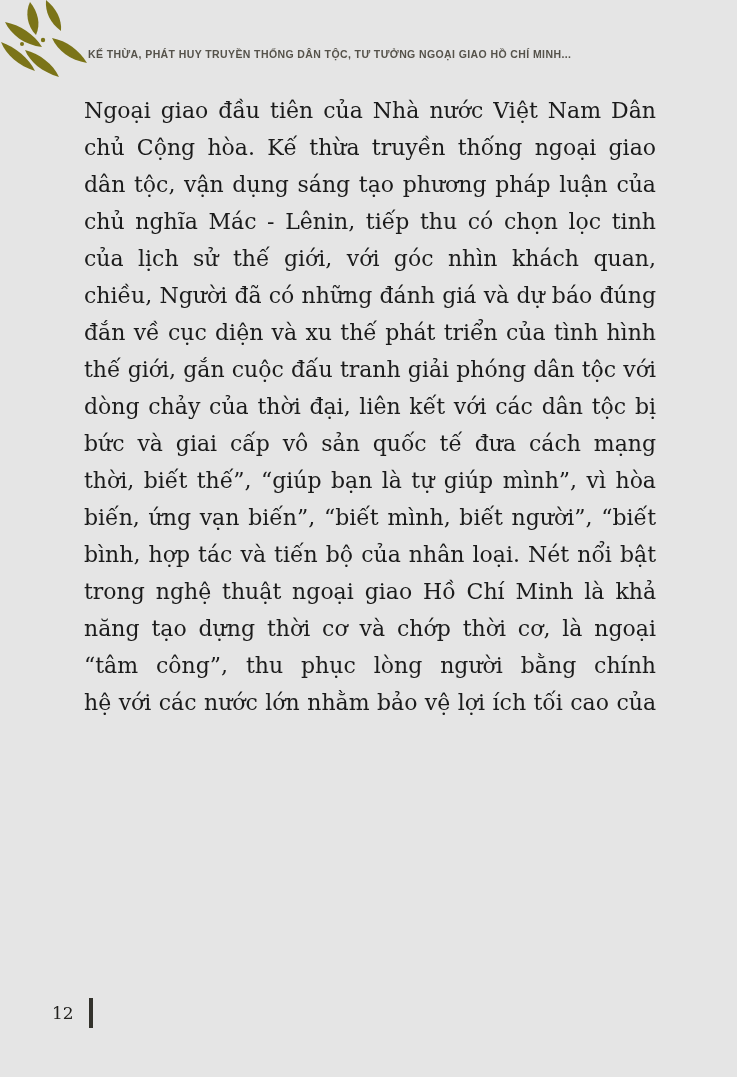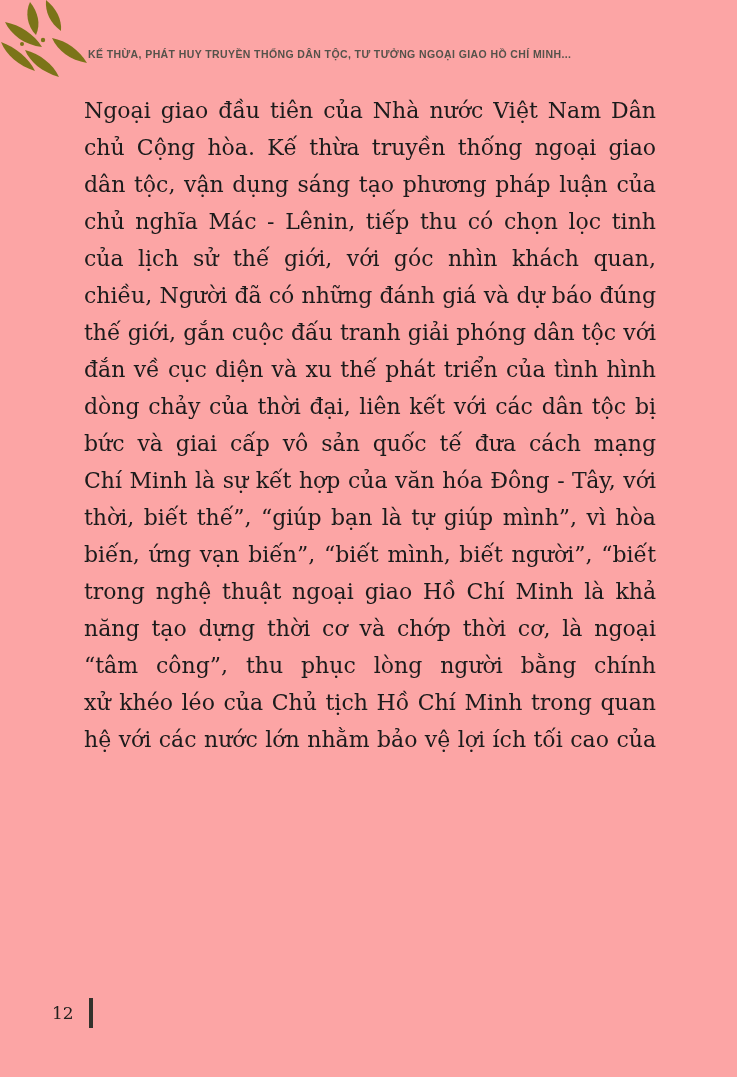--- a/index.html
+++ b/index.html
@@ -4,21 +4,21 @@
 <style>
   html, body {
     margin: 0;
     padding: 0;
     background: #ffffff;
   }
   .page {
     position: relative;
     width: 737px;
     height: 1077px;
-    background: #fca5a5;
+    background: #e5e5e5;
     overflow: hidden;
     font-family: "DejaVu Serif", serif;
   }
   .decoration {
     position: absolute;
     top: 0;
     left: 0;
     width: 100px;
     height: 92px;
   }
@@ -90,31 +90,30 @@
 
   <div class="running-header">KẾ THỪA, PHÁT HUY TRUYỀN THỐNG DÂN TỘC, TƯ TƯỞNG NGOẠI GIAO HỒ CHÍ MINH...</div>
 
   <div class="body-text">
     <div class="line">Ngoại giao đầu tiên của Nhà nước Việt Nam Dân</div>
     <div class="line">chủ Cộng hòa. Kế thừa truyền thống ngoại giao của</div>
     <div class="line">dân tộc, vận dụng sáng tạo phương pháp luận của</div>
     <div class="line">chủ nghĩa Mác - Lênin, tiếp thu có chọn lọc tinh hoa</div>
     <div class="line">của lịch sử thế giới, với góc nhìn khách quan, nhiều</div>
     <div class="line">chiều, Người đã có những đánh giá và dự báo đúng</div>
+    <div class="line">đắn về cục diện và xu thế phát triển của tình hình</div>
     <div class="line">thế giới, gắn cuộc đấu tranh giải phóng dân tộc với</div>
-    <div class="line">đắn về cục diện và xu thế phát triển của tình hình</div>
     <div class="line">dòng chảy của thời đại, liên kết với các dân tộc bị áp</div>
     <div class="line">bức và giai cấp vô sản quốc tế đưa cách mạng Ngoại</div>
-    <div class="line">Chí Minh là sự kết hợp của văn hóa Đông - Tây, với</div>
     <div class="line">thời, biết thế”, “giúp bạn là tự giúp mình”, vì hòa</div>
     <div class="line">biến, ứng vạn biến”, “biết mình, biết người”, “biết</div>
+    <div class="line">bình, hợp tác và tiến bộ của nhân loại. Nét nổi bật</div>
     <div class="line">trong nghệ thuật ngoại giao Hồ Chí Minh là khả</div>
     <div class="line">năng tạo dựng thời cơ và chớp thời cơ, là ngoại giao</div>
     <div class="line">“tâm công”, thu phục lòng người bằng chính nghĩa,</div>
-    <div class="line">xử khéo léo của Chủ tịch Hồ Chí Minh trong quan</div>
     <div class="line">hệ với các nước lớn nhằm bảo vệ lợi ích tối cao của</div>
   </div>
 
   <div class="footer">
     <span class="page-number">12</span>
     <span class="page-number-divider"></span>
   </div>
 
 </div>
 

